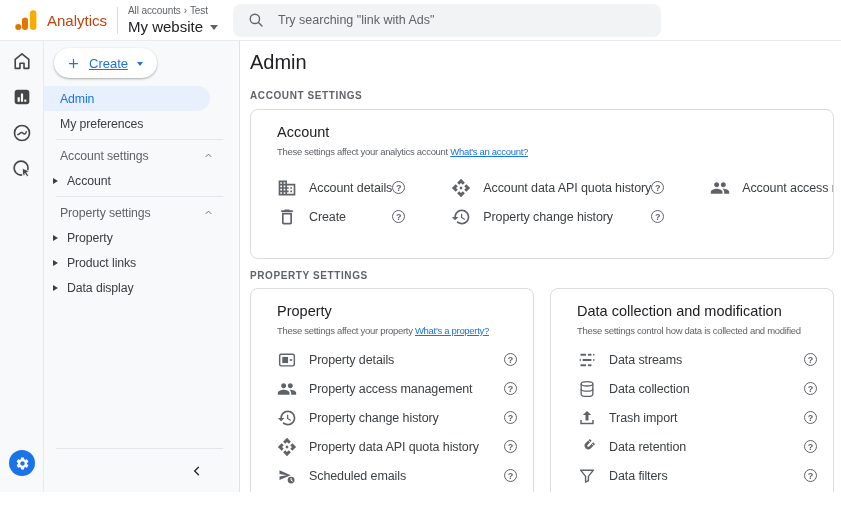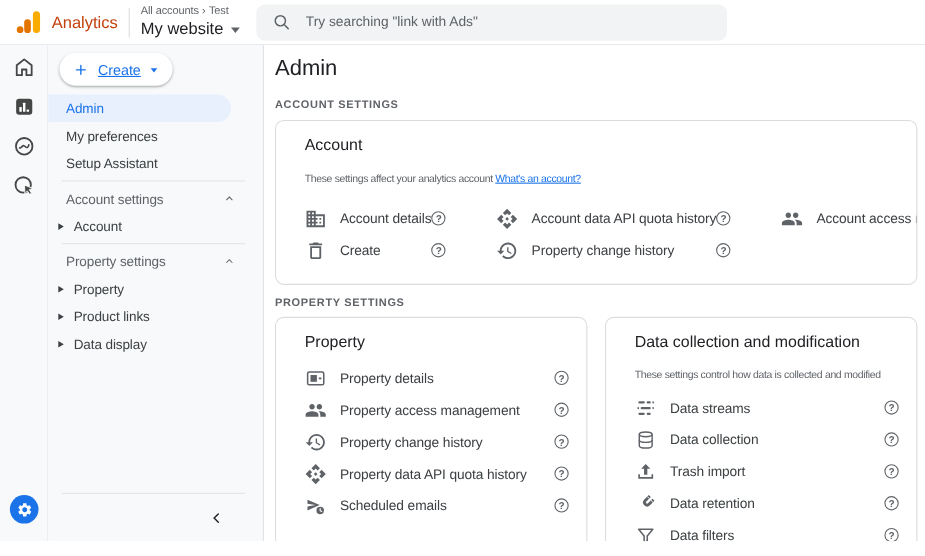--- a/index.html
+++ b/index.html
@@ -70,21 +70,21 @@
   .page-title { font-size:20px; font-weight:400; color:#202124; line-height:26px; margin:2px 0 6px; }
   .desc { font-size:10px; letter-spacing:-.55px; color:#202124; white-space:nowrap; max-width:578px;
           overflow:hidden; }
   .desc a { color:#1a73e8; font-weight:700; text-decoration:underline; letter-spacing:-.4px; cursor:pointer; }
   .eyebrow { font-size:10px; line-height:10px; font-weight:700; letter-spacing:.6px; color:#5f6368; }
   .eyebrow.first { margin:16px 0 8px; }
   .eyebrow.second { margin:12px 0 7px; }
 
   .card { background:#fff; border:1px solid #dadce0; border-radius:8px; padding:12px 16px 0 26px; }
   .card-title { font-size:14.5px; font-weight:400; color:#202124; line-height:20px; }
-  .card-sub { margin-top:14px; font-size:9.5px; letter-spacing:-.3px; color:#5f6368; white-space:nowrap;
+  .card-sub { margin-top:3px; font-size:9.5px; letter-spacing:-.3px; color:#5f6368; white-space:nowrap;
               overflow:hidden; line-height:13px; }
   .card-sub a { color:#1a73e8; text-decoration:underline; cursor:pointer; }
   .card-account { width:584px; height:150px; overflow:hidden; }
   .acc-grid { display:grid; grid-template-columns:1fr 1fr 1fr; column-gap:46px; margin-top:15px; }
   .cards-row { display:flex; gap:16px; }
   .card-half { width:284px; height:230px; }
   .rows { margin-top:8px; }
   .row { height:29px; display:flex; align-items:center; cursor:pointer; }
   .ric { width:20px; height:20px; flex:0 0 auto; display:flex; }
   .ric svg { width:20px; height:20px; }
@@ -172,23 +172,20 @@
         <span class="caret-down"></span>
       </div>
 
       <div class="side-nav">
         <div class="nav-item active">
           <span>Admin</span>
         </div>
         <div class="nav-item">
           <span>My preferences</span>
         </div>
-        <div class="nav-item">
-          <span>Setup Assistant</span>
-        </div>
 
         <div class="side-div"></div>
 
         <div class="sec-head">
           <span>Account settings</span>
           <svg viewBox="0 0 24 24">
             <path d="M6 15l6-6 6 6" fill="none" stroke="#5f6368" stroke-width="2"></path>
           </svg>
         </div>
         <div class="child-item">
@@ -287,20 +284,23 @@
           <div class="row"></div>
         </div>
       </div>
 
       <div class="eyebrow second">PROPERTY SETTINGS</div>
 
       <div class="cards-row">
 
         <div class="card card-half">
           <div class="card-title">Property</div>
+          <div class="card-sub">
+            <span>These settings affect your property </span><a>What's a property?</a>
+          </div>
           <div class="rows">
             <div class="row">
               <span class="ric">
                 <svg viewBox="0 0 24 24">
                     <rect x="3.2" y="5" width="17.6" height="14" rx="1.8" fill="none" stroke="#5f6368" stroke-width="1.7"></rect>
                     <rect x="6.3" y="8.3" width="7" height="7.4" fill="#5f6368"></rect>
                     <rect x="15.4" y="11" width="2.8" height="2" fill="#5f6368"></rect>
                   </svg>
               </span>
               <span class="lbl">Property details</span>

